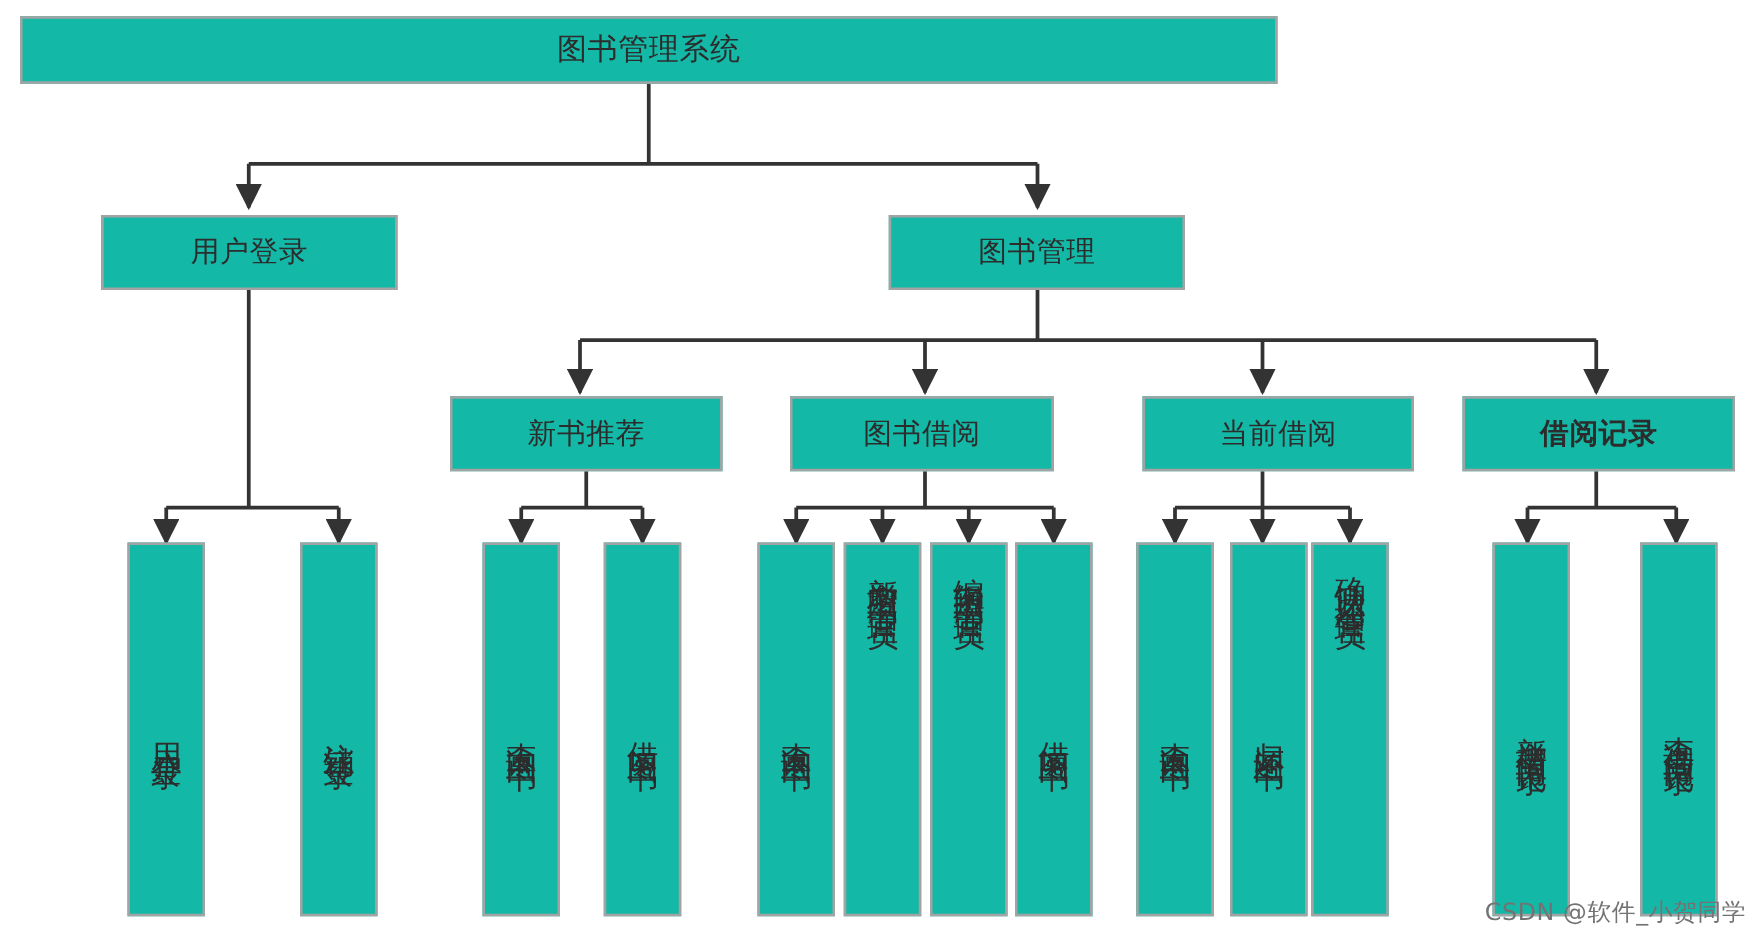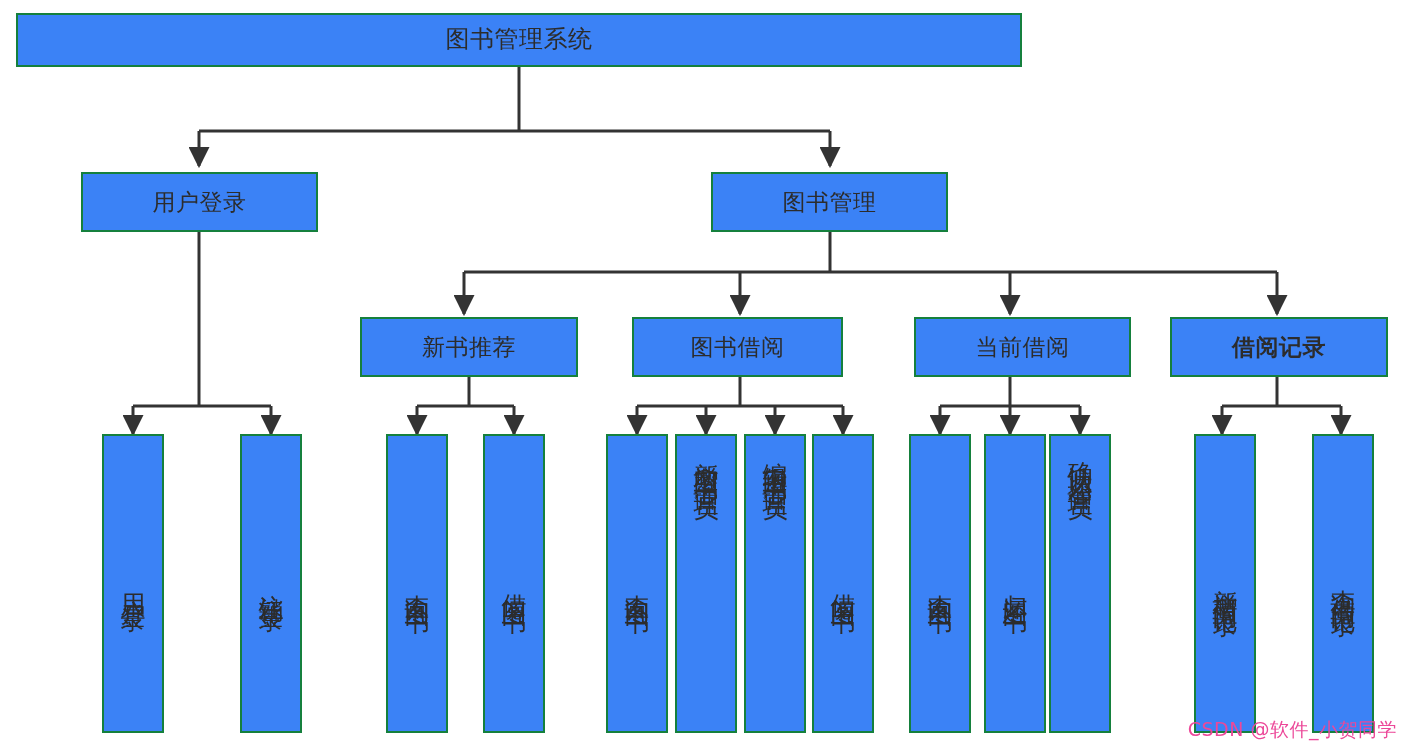--- a/index.html
+++ b/index.html
@@ -23,22 +23,22 @@
     position: absolute;
     left: 0;
     top: 0;
     width: 1405px;
     height: 747px;
     pointer-events: none;
   }
   .node {
     position: absolute;
     box-sizing: border-box;
-    background: #3b82f6;
-    border: 2px solid #15803d;
+    background: #14b8a6;
+    border: 2px solid #a3a3a3;
     display: flex;
     align-items: center;
     justify-content: center;
     z-index: 2;
   }
   .node-label {
     color: #2c2c2c;
     letter-spacing: 0.5px;
     white-space: nowrap;
     text-align: center;
@@ -65,21 +65,21 @@
   }
   .node.vertical.centered {
     align-items: center;
     padding-top: 0;
   }
   #watermark {
     position: absolute;
     right: 8px;
     bottom: 4px;
     font-size: 19px;
-    color: #ec4899;
+    color: #737373;
     z-index: 5;
     white-space: nowrap;
     letter-spacing: 0.5px;
   }
 </style>
 </head>
 <body>
 
 <div id="canvas">
 

